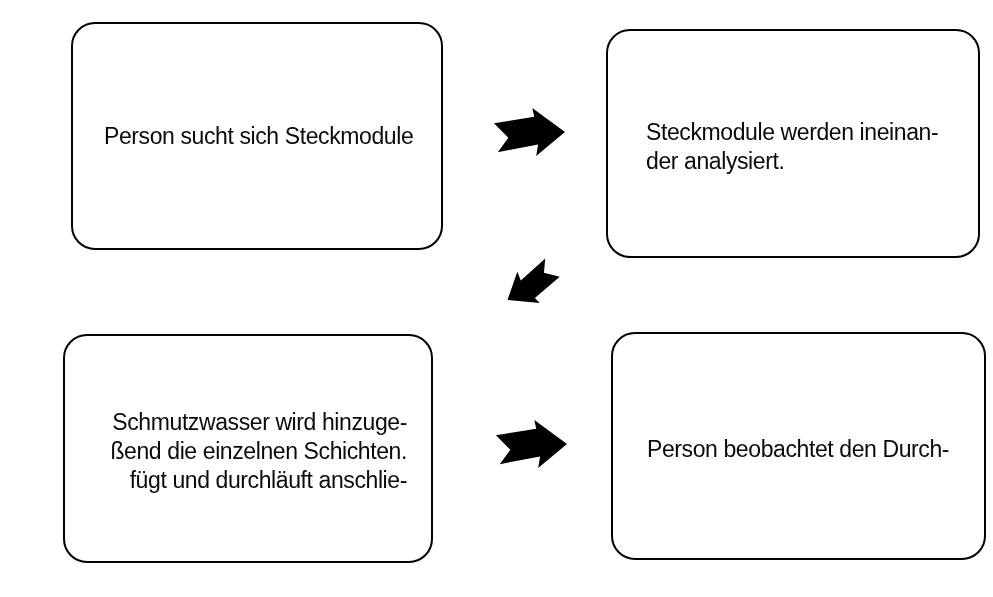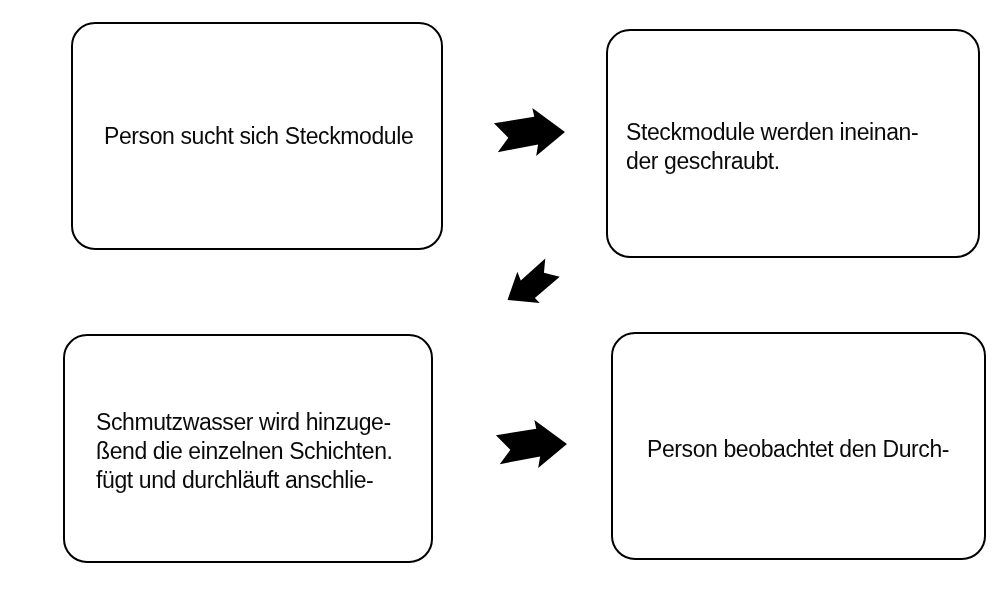--- a/index.html
+++ b/index.html
@@ -29,22 +29,22 @@
     padding: 6px 24px 0 31px;
     color: #0a0a0a;
     font-size: 23px;
     line-height: 29px;
     letter-spacing: -0.4px;
   }
   .flow-box .line {
     white-space: nowrap;
   }
   #box-1 { left: 43px;  top: 22px;  width: 372px; height: 228px; padding-top: 0; }
-  #box-2 { left: 578px; top: 29px;  width: 374px; height: 229px; padding-left: 18px; }
-  #box-3 { left: 35px;  top: 334px; width: 370px; height: 229px; }
+  #box-2 { left: 578px; top: 29px;  width: 374px; height: 229px; padding-left: 38px; }
+  #box-3 { left: 35px;  top: 334px; width: 370px; height: 229px; align-items: flex-end; }
   #box-4 { left: 583px; top: 332px; width: 375px; height: 228px; padding-left: 34px; }
 
   .arrow {
     position: absolute;
     width: 73px;
     height: 48px;
   }
   .arrow svg { display: block; width: 100%; height: 100%; }
   #arrow-1 { left: 464px; top: 108px; }
   #arrow-2 { left: 468px; top: 261px; transform: rotate(149deg) scale(0.8); transform-origin: 50% 50%; }
@@ -54,21 +54,21 @@
 <body>
 
 <div class="canvas">
 
   <div class="flow-box" id="box-1">
     <div class="line">Person sucht sich Steckmodule</div>
   </div>
 
   <div class="flow-box" id="box-2">
     <div class="line">Steckmodule werden ineinan-</div>
-    <div class="line">der geschraubt.</div>
+    <div class="line">der analysiert.</div>
   </div>
 
   <div class="flow-box" id="box-3">
     <div class="line">Schmutzwasser wird hinzuge-</div>
     <div class="line">ßend die einzelnen Schichten.</div>
     <div class="line">fügt und durchläuft anschlie-</div>
   </div>
 
   <div class="flow-box" id="box-4">
     <div class="line">Person beobachtet den Durch-</div>

